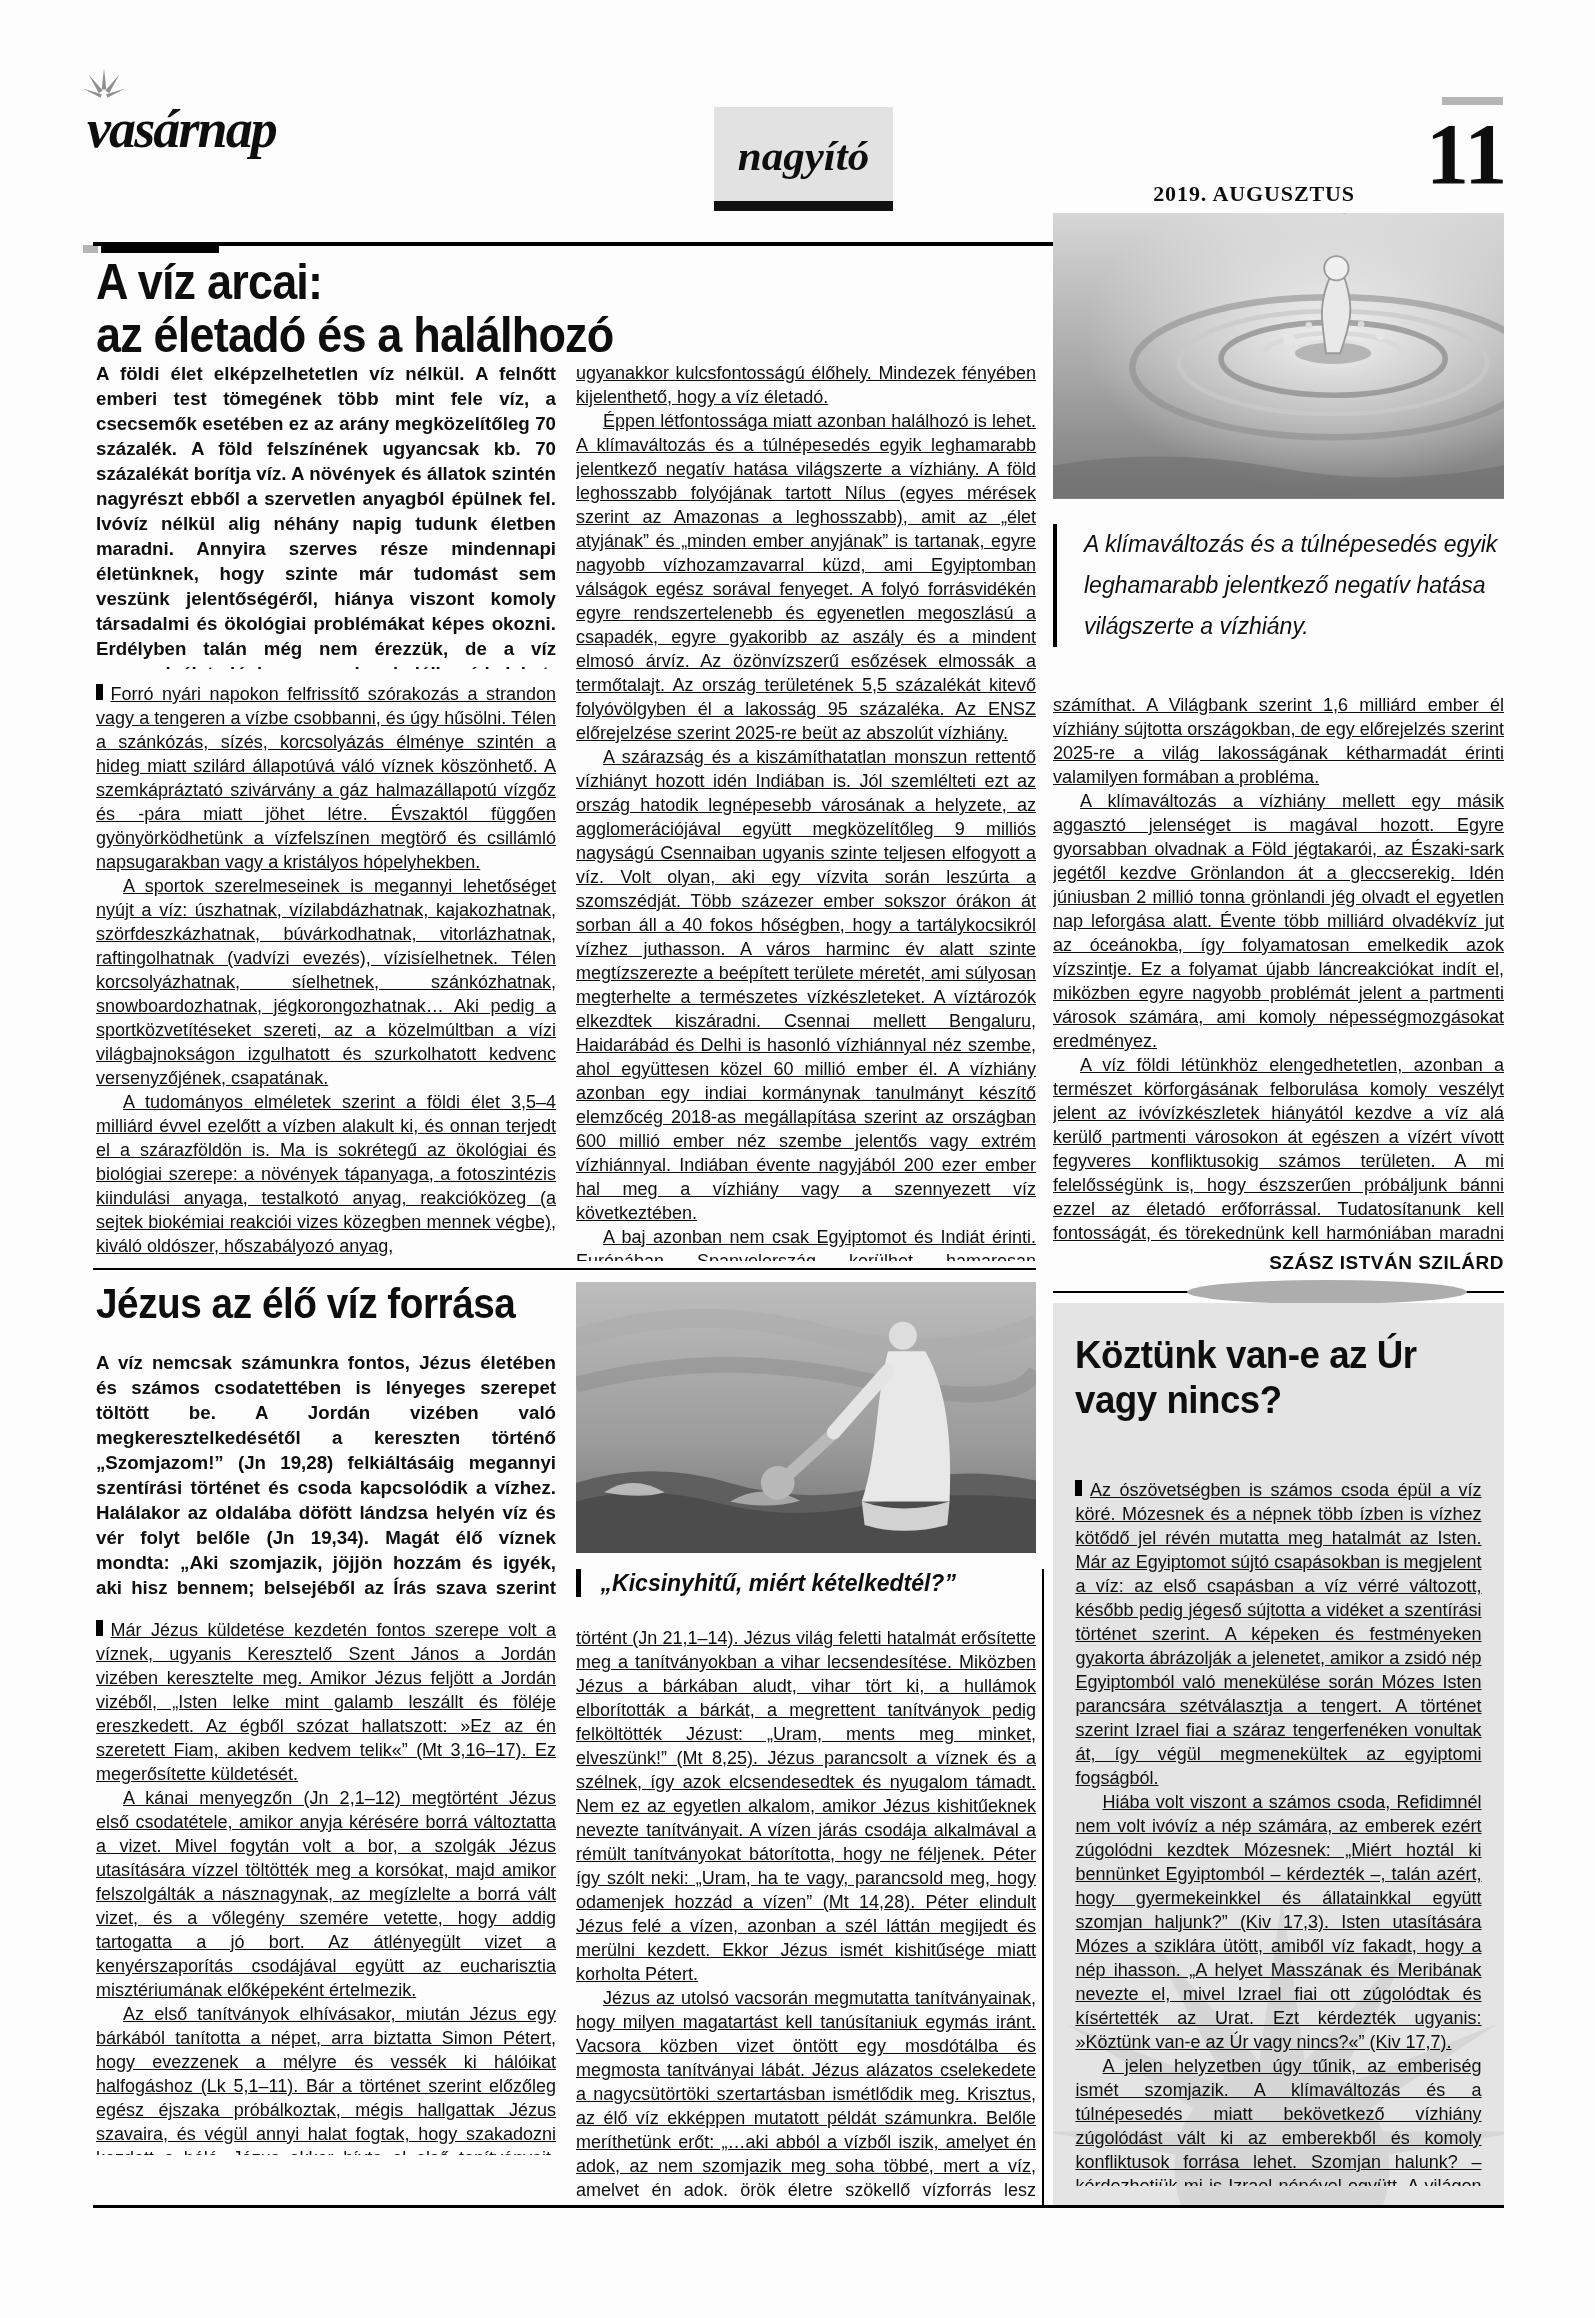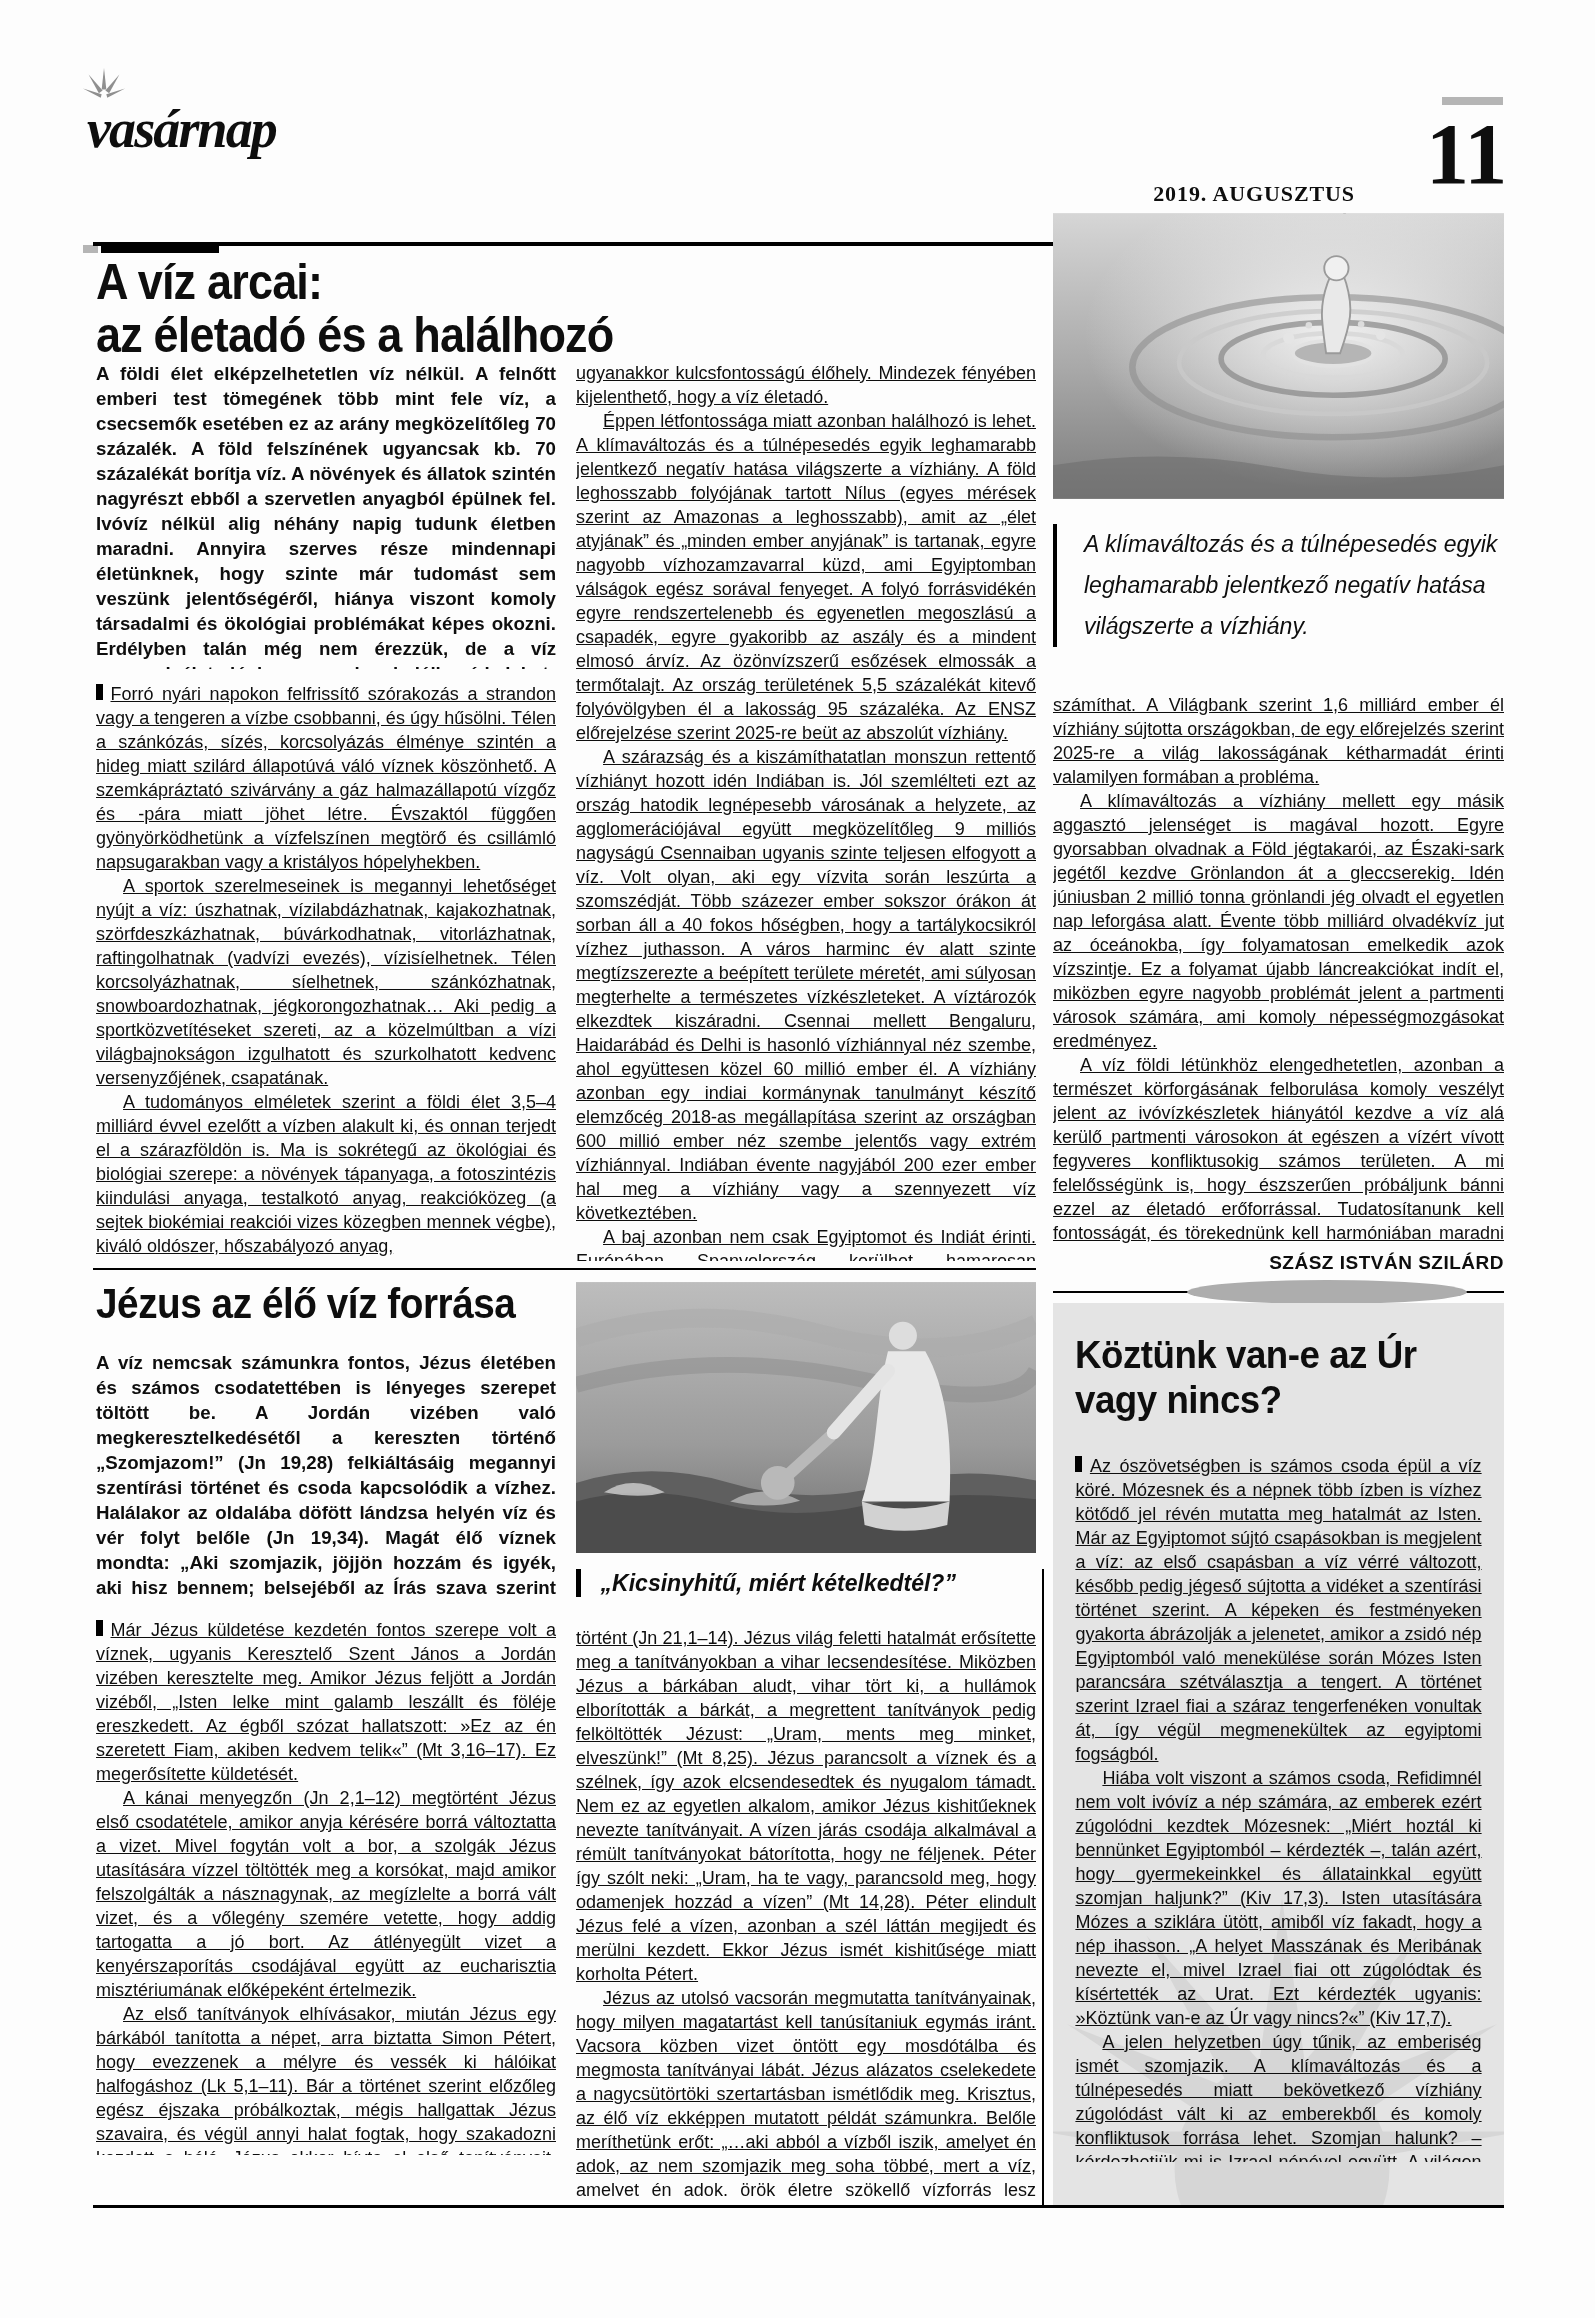--- a/index.html
+++ b/index.html
@@ -58,20 +58,24 @@
           <polygon points="78,14 48,48 56,54"></polygon>
         <polygon points="0,44 40,56 38,64"></polygon>
           <polygon points="90,44 50,56 52,64"></polygon>
       </g>
     </svg>
     <div class="logo">vasárnap</div>
   </div>
   <div class="abs logo-bar-gray" style="left:83px;top:245px;width:15px;"></div>
   <div class="abs logo-bar" style="left:101px;top:244px;width:118px;"></div>
 
+  <div class="abs badge" style="left:714px;top:107px;width:179px;height:104px;">
+    <span class="badge-text">nagyító</span>
+    <span class="badge-bar"></span>
+  </div>
 
   <div class="abs date" style="left:1147px;top:157px;width:208px;text-align:right;margin-top:24px;">2019. AUGUSZTUS 4.</div>
   <div class="abs pagenum-bar" style="left:1442px;top:97px;"></div>
   <div class="abs pagenum" style="left:1426px;top:104px;">11</div>
   <div class="abs pagenum-bar" style="left:1442px;top:220px;"></div>
 
   <div class="abs header-rule" style="left:93px;top:242px;width:962px;"></div>
 
   <div class="abs" style="left:96px;top:256px;">
     <div class="main-title">A víz arcai:</div>
@@ -191,21 +195,21 @@
           <polygon points="840,140 580,430 660,470"></polygon>
         <polygon points="90,330 470,480 420,550"></polygon>
           <polygon points="1010,330 630,480 680,550"></polygon>
         <polygon points="40,560 440,560 440,630"></polygon>
           <polygon points="1060,560 660,560 660,630"></polygon>
       </g>
     </svg>
     <div style="position:relative;padding:29px 22.4px 0 22.4px;">
       <div class="box-title">Köztünk van-e az Úr</div>
       <div class="box-title">vagy nincs?</div>
-      <div class="colbody" style="margin-top:32px;height:708px;">
+      <div class="colbody" style="margin-top:56px;height:708px;">
         <p><span class="pmark"></span><span>Az ószövetségben is számos csoda épül a víz köré. Mózesnek és a népnek több ízben is vízhez kötődő jel révén mutatta meg hatalmát az Isten. Már az Egyiptomot sújtó csapásokban is megjelent a víz: az első csapásban a víz vérré változott, később pedig jégeső sújtotta a vidéket a szentírási történet szerint. A képeken és festményeken gyakorta ábrázolják a jelenetet, amikor a zsidó nép Egyiptomból való menekülése során Mózes Isten parancsára szétválasztja a tengert. A történet szerint Izrael fiai a száraz tengerfenéken vonultak át, így végül megmenekültek az egyiptomi fogságból.</span></p>
         <p class="indent">Hiába volt viszont a számos csoda, Refidimnél nem volt ivóvíz a nép számára, az emberek ezért zúgolódni kezdtek Mózesnek: „Miért hoztál ki bennünket Egyiptomból – kérdezték –, talán azért, hogy gyermekeinkkel és állatainkkal együtt szomjan haljunk?” (Kiv 17,3). Isten utasítására Mózes a sziklára ütött, amiből víz fakadt, hogy a nép ihasson. „A helyet Masszának és Meribának nevezte el, mivel Izrael fiai ott zúgolódtak és kísértették az Urat. Ezt kérdezték ugyanis: »Köztünk van-e az Úr vagy nincs?«” (Kiv 17,7).</p>
         <p class="indent">A jelen helyzetben úgy tűnik, az emberiség ismét szomjazik. A klímaváltozás és a túlnépesedés miatt bekövetkező vízhiány zúgolódást vált ki az emberekből és komoly konfliktusok forrása lehet. Szomjan halunk? – kérdezhetjük mi is Izrael népével együtt. A világon egyre nagyobb kihívást jelent a megfelelő mennyiségű és minőségű víz beszerzése, és a jelek szerint ez csak romlani fog a jövőben. A nehéz helyzetben belőlünk is kifakadhat a kérdés: „Köztünk van-e az Úr vagy nincs?”</p>
       </div>
     </div>
   </div>
 
   <div class="abs rule" style="left:93px;top:2205px;width:1411px;height:2.8px;"></div>
 
 </div>

